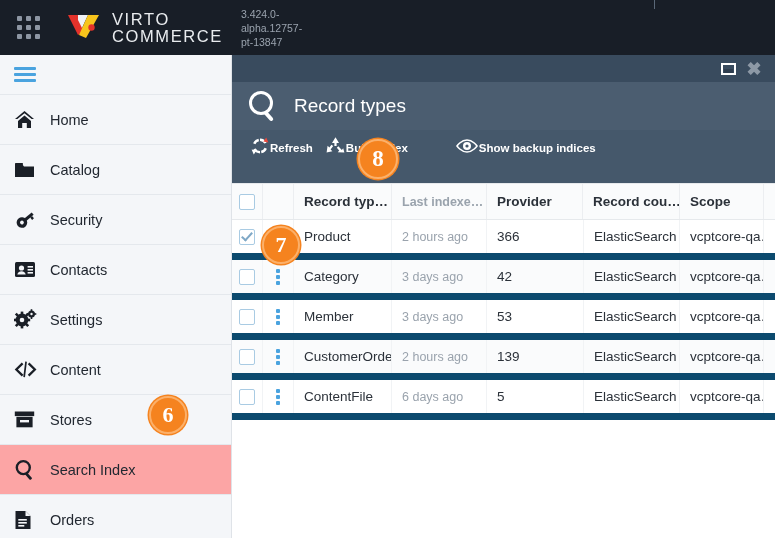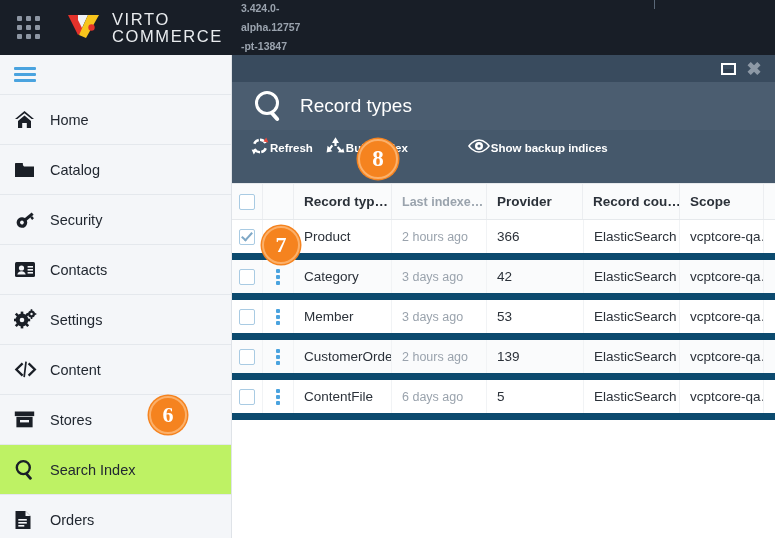--- a/index.html
+++ b/index.html
@@ -29,21 +29,21 @@
 
   .brand { display: flex; align-items: center; margin-left: 10px; }
   .brand-logo { width: 36px; height: 34px; position: relative; }
   .brand-text {
     margin-left: 10px; color: #e9ecef; font-size: 16.5px;
     line-height: 17px; letter-spacing: 1.6px; font-weight: 400;
   }
   .brand-text div { white-space: nowrap; }
   .version {
     margin-left: 18px; color: #9aa3ae; font-size: 10.5px;
-    line-height: 19px; width: 62px; word-break: break-word; font-weight: bold;
+    line-height: 14px; width: 62px; word-break: break-word;
   }
   .caret-tick {
     position: absolute; left: 654px; top: 0px; width: 1px; height: 9px;
     background: #5a6878;
   }
 
   
   .sidebar {
     position: absolute; left: 0; top: 55px; width: 232px; height: 483px;
     background: #f4f6f9; border-right: 1px solid #dfe3e8;
@@ -53,21 +53,21 @@
     border-bottom: 1px solid #e4e8ed; cursor: pointer;
   }
   .burger { width: 22px; }
   .burger i { display: block; height: 3px; background: #4aa3df; margin-bottom: 3px; border-radius: 1px; }
   .burger i:last-child { margin-bottom: 0; }
 
   .sb-item {
     position: relative; height: 50px; display: flex; align-items: center;
     padding-left: 14px; border-bottom: 1px solid #e4e8ed; cursor: pointer;
   }
-  .sb-item.active { background: #bef264; }
+  .sb-item.active { background: #fca5a5; }
   .sb-ico {
     width: 30px; height: 24px; display: flex; align-items: center;
     justify-content: flex-start; color: #1a1f27; flex: none;
   }
   .sb-label { font-size: 14.5px; color: #222831; margin-left: 6px; }
 
   
   .badge {
     position: absolute; border-radius: 50%;
     background: #f5831f; border: 2px solid #fbb06a;
@@ -95,38 +95,38 @@
     position: relative;
   }
   .restore-box::after {
     content: ''; position: absolute; left: 1px; right: 1px; bottom: 0px; height: 4px;
     background: #2f3e4f;
   }
   .close-x { color: #8d99a6; font-size: 18px; font-weight: bold; line-height: 1; }
 
   .blade-title {
     height: 48px; background: #4b5d70; display: flex; align-items: center;
-    padding-left: 18px;
+    padding-left: 12px;
   }
   .title-search-ico { width: 42px; height: 34px; position: relative; }
   .title-text { color: #ffffff; font-size: 19px; margin-left: 8px; }
 
   .toolbar {
     height: 53px; background: #45586b; display: flex; align-items: flex-start;
     padding-left: 14px; position: relative;
   }
   .tb-btn {
     display: flex; flex-direction: row; align-items: center;
     margin-top: 5px; cursor: pointer; min-width: 44px;
   }
   .tb-ico { height: 22px; display: flex; align-items: center; justify-content: center; color: #fff; }
   .tb-label { color: #ffffff; font-size: 11.5px; font-weight: bold; margin-top: 3px; white-space: nowrap; }
   #tb-refresh { margin-left: 4px; }
   #tb-build { margin-left: 12px; }
-  #tb-backup { margin-left: 59px; }
+  #tb-backup { margin-left: 47px; }
 
   
   .grid { width: 543px; background: #1d4ed8; }
   .grid-head {
     display: flex; height: 37px; background: #fafbfc;
     border-top: 1px solid #e6e9ec; border-bottom: 1px solid #e6e9ec;
   }
   .gh {
     display: flex; align-items: center; font-size: 13.5px; font-weight: bold;
     color: #2b3139; border-right: 1px solid #eceef1; padding-left: 10px;

